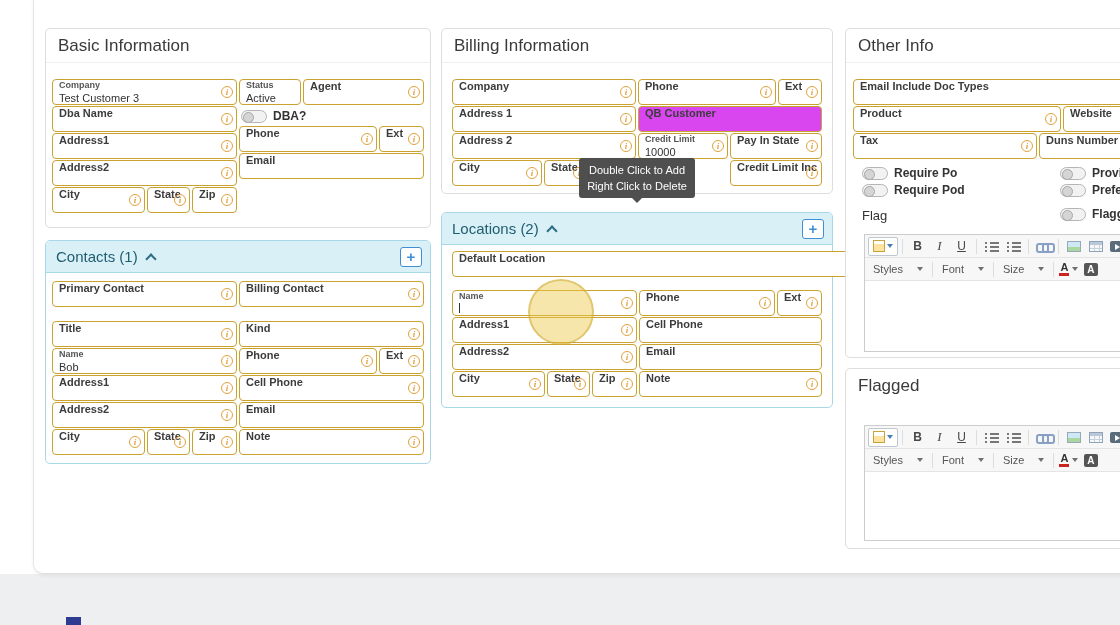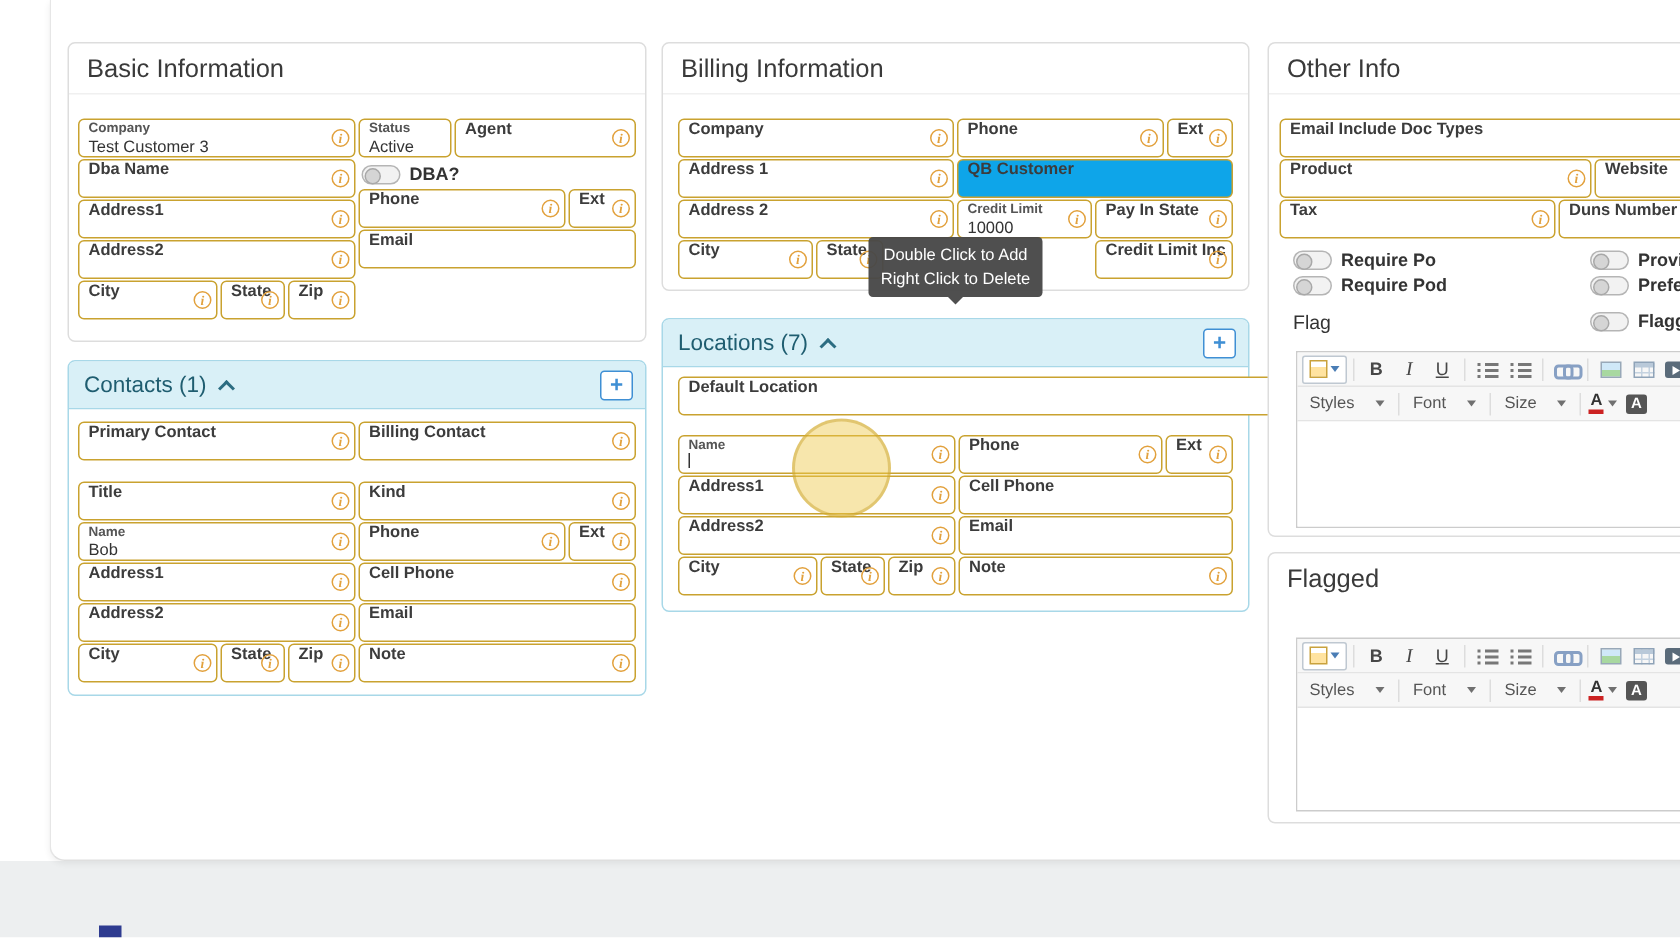--- a/index.html
+++ b/index.html
@@ -23,21 +23,21 @@
 .pbody.single{display:block}
 .fcol{display:flex;flex-direction:column;gap:1px}
 .frow{display:flex;gap:2px}
 .f{position:relative;height:26px;border:1px solid #c9a22f;border-radius:4px;background:#fff;padding:0 14px 0 6px;display:flex;flex-direction:column;justify-content:space-between;overflow:hidden;flex:none}
 .f.grow{flex:1 1 auto}
 .lb{font-size:11px;font-weight:bold;color:#3c3c3c;line-height:12px;white-space:nowrap}
 .f.filled .lb{font-size:9px;color:#555;line-height:10px}
 .vl{font-size:11px;color:#333;line-height:12px;white-space:nowrap}
 .info{position:absolute;right:3px;top:50%;margin-top:-6px;width:12px;height:12px;border:1px solid #e2a13d;border-radius:50%;color:#e2a13d;font-size:9px;line-height:10px;text-align:center;font-weight:bold;font-style:italic;font-family:"Liberation Serif",serif;flex:none}
 .info::after{content:'i'}
-.f.gray{background:#0ea5e9}
+.f.gray{background:#d946ef}
 .caret-line{display:inline-block;width:1px;height:10px;background:#333}
 
 .toggle{width:26px;height:13px;border-radius:7px;background:#f2f2f2;border:1px solid #b5b5b5;position:relative;flex:none}
 .toggle::after{content:'';position:absolute;left:1px;top:1px;width:9px;height:9px;border-radius:50%;background:#d5d5d5;border:1px solid #a8a8a8}
 .trow{display:flex;align-items:flex-end;gap:6px;height:15px}
 .tlabel{font-size:12px;font-weight:bold;color:#333;white-space:nowrap}
 .flag-label{font-size:13px;color:#333}
 
 .editor{border:1px solid #ccc;background:#fff}
 .tb{display:flex;align-items:center;height:23px;background:#f7f7f7;border-bottom:1px solid #e4e4e4;padding:0 3px;gap:1px}
@@ -284,21 +284,21 @@
             <span class="lb">Credit Limit Inc</span>
             <span class="info"></span>
           </div>
         </div>
       </div>
     </div>
   </section>
 
   <section class="panel blue" style="left:407px;top:212px;width:392px;height:196px">
     <div class="bhead">
-      <span class="btitle">Locations (7)</span>
+      <span class="btitle">Locations (2)</span>
       <span class="chev"></span>
       <button class="add-btn">+</button>
     </div>
     <div class="pbody single" style="padding:6px 10px 0">
       <div class="f" style="width:440px">
         <span class="lb">Default Location</span>
         <span class="info"></span>
       </div>
       <div style="display:flex;gap:2px;margin-top:13px">
         <div class="fcol" style="width:185px">

